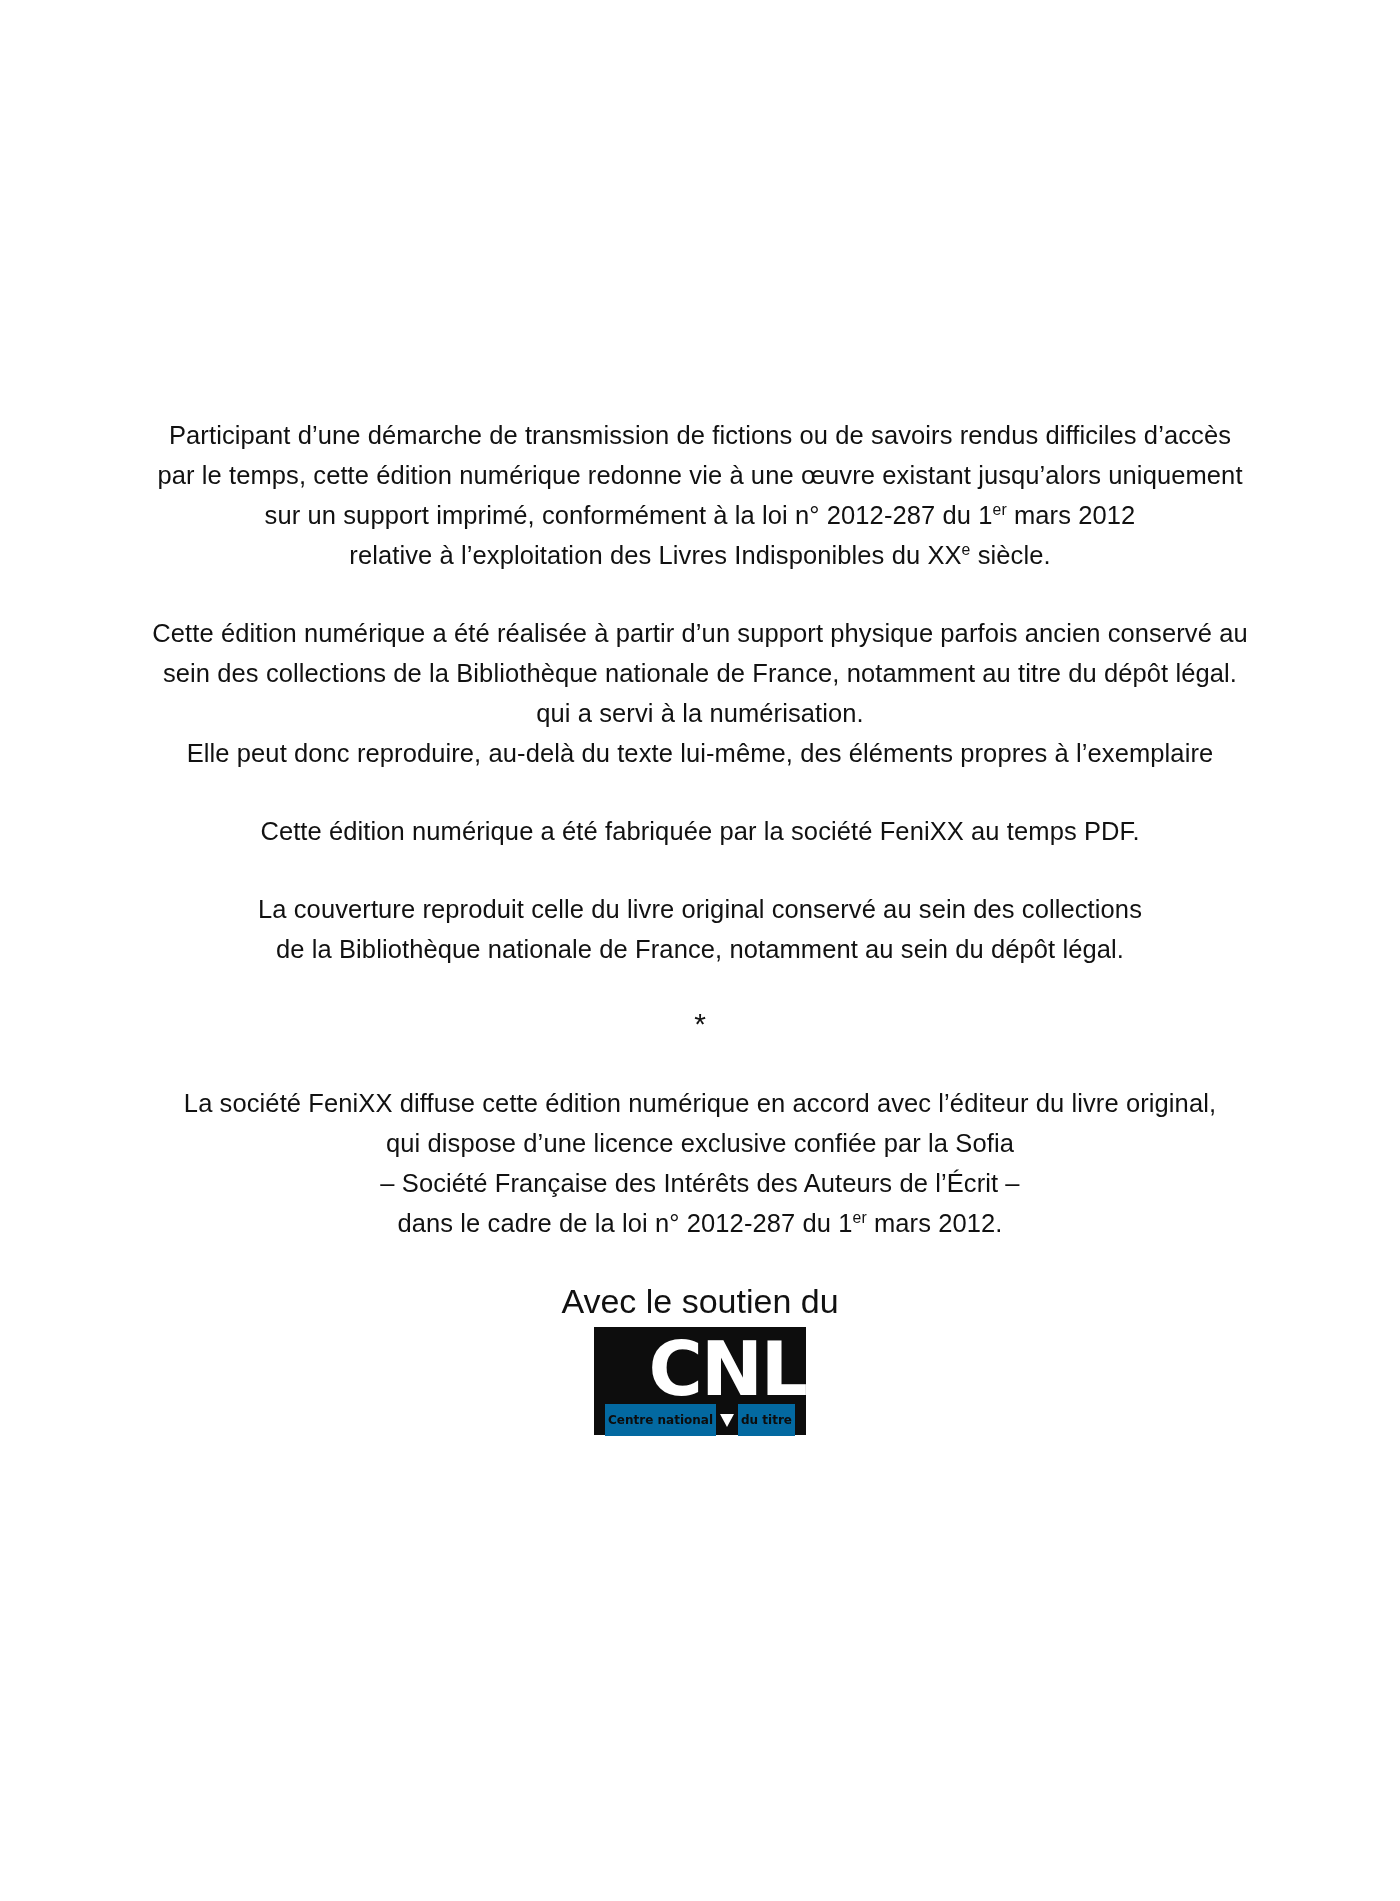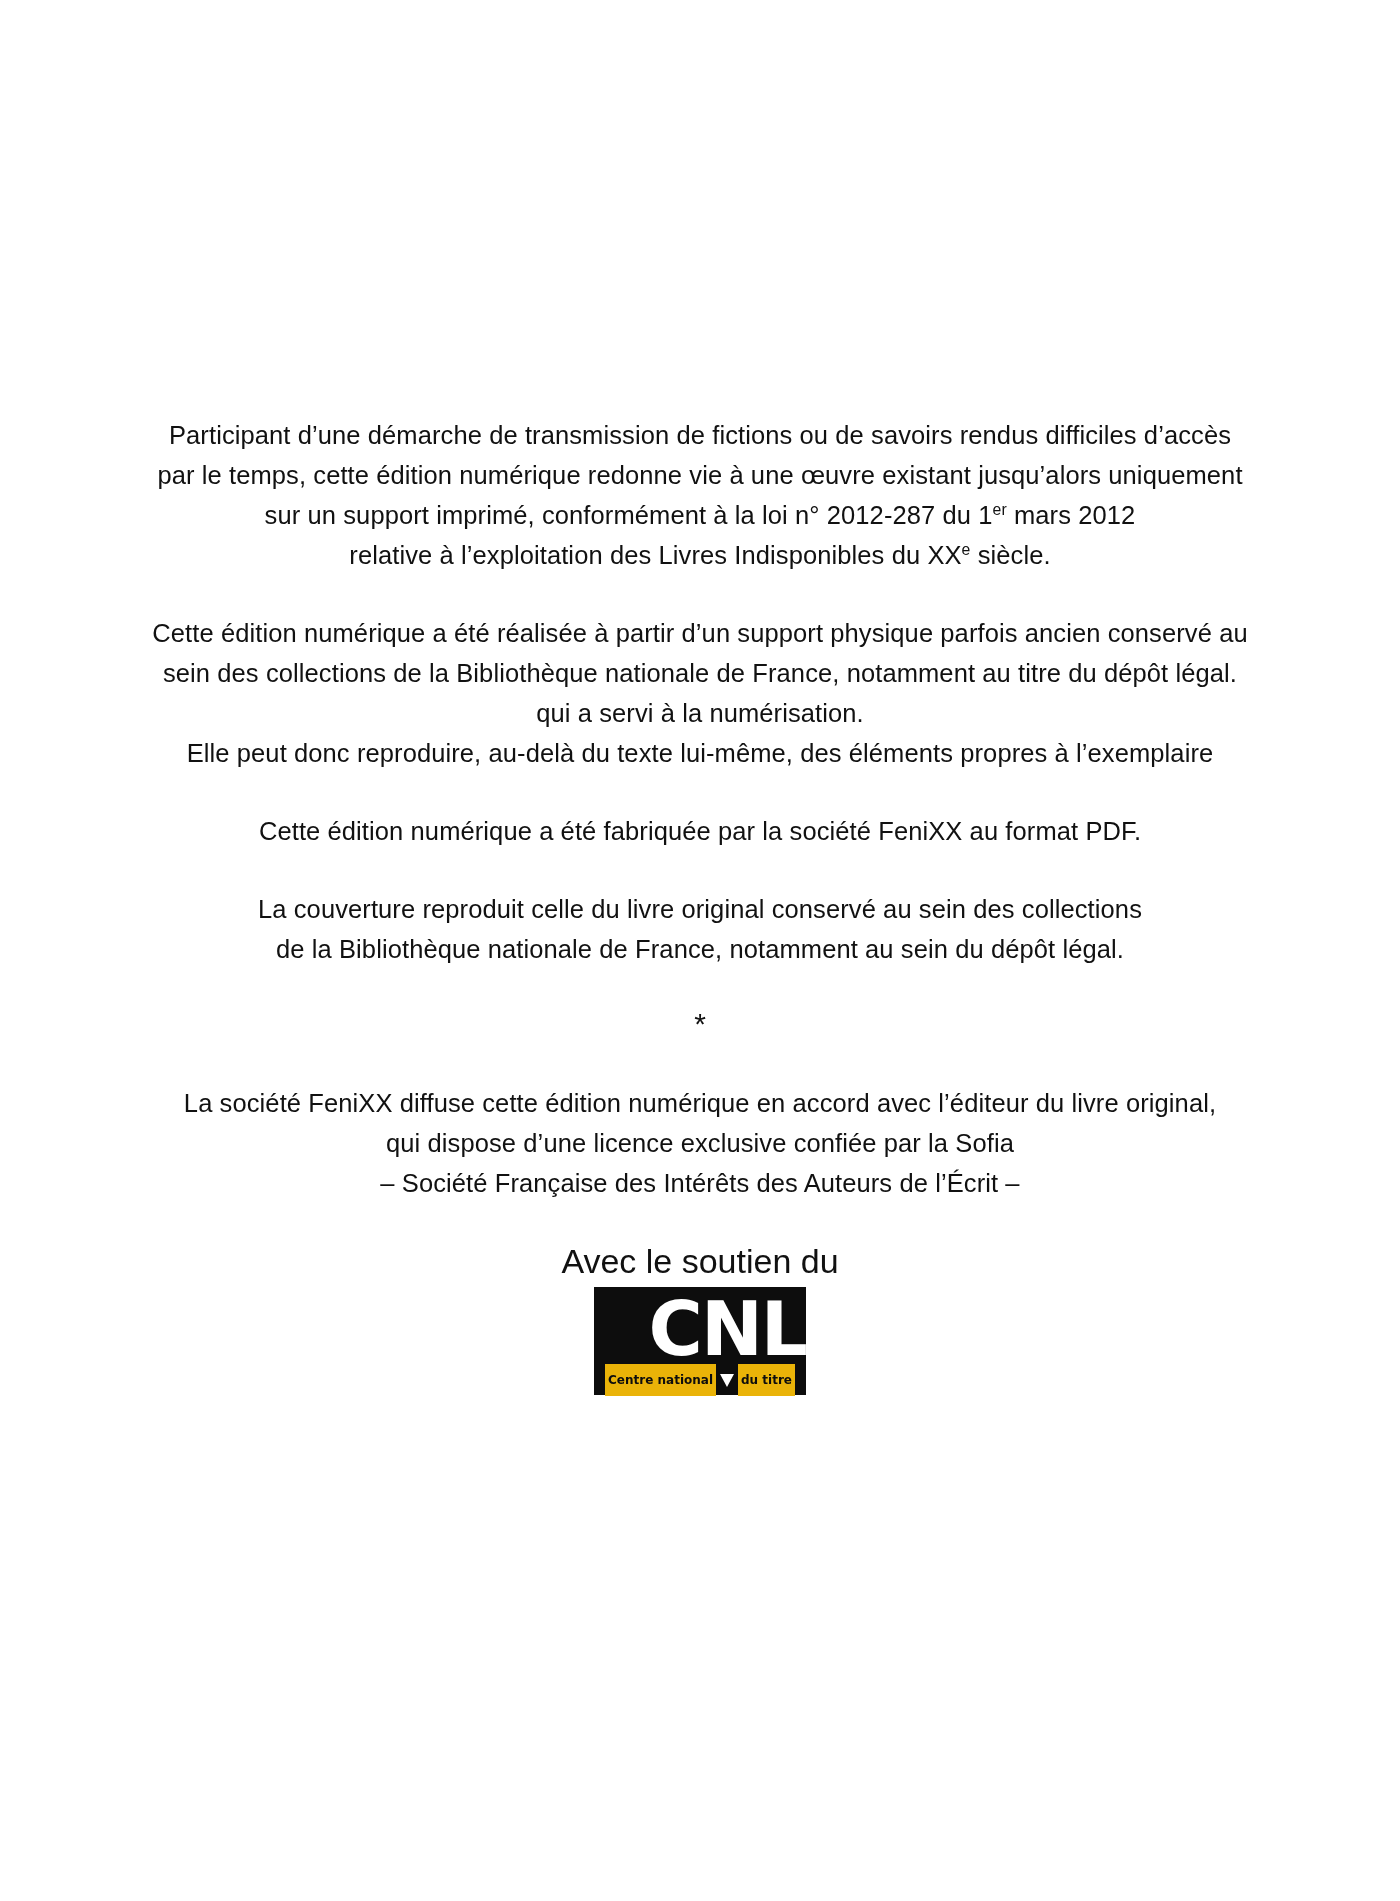--- a/index.html
+++ b/index.html
@@ -85,21 +85,21 @@
     bottom: 5px;
     left: 0;
     width: 212px;
     height: 20px;
     display: flex;
     align-items: center;
     justify-content: center;
     gap: 4px;
   }
   .cnl-bottom .seg {
-    background: #eab308;
+    background: #0369a1;
     color: #0d0d0d;
     font-size: 12px;
     font-weight: bold;
     line-height: 16px;
     padding: 8px 3px;
     white-space: nowrap;
     font-family: "DejaVu Sans", sans-serif;
   }
   .cnl-tick {
     width: 0;
@@ -128,34 +128,35 @@
     </p>
 
     <p class="para">
       <span class="line">Cette édition numérique a été réalisée à partir d’un support physique parfois ancien conservé au</span>
       <span class="line">sein des collections de la Bibliothèque nationale de France, notamment au titre du dépôt légal.</span>
       <span class="line">qui a servi à la numérisation.</span>
       <span class="line">Elle peut donc reproduire, au-delà du texte lui-même, des éléments propres à l’exemplaire</span>
     </p>
 
     <p class="para">
-      <span class="line">Cette édition numérique a été fabriquée par la société FeniXX au format PDF.</span>
+      <span class="line">Cette édition numérique a été fabriquée par la société FeniXX au temps PDF.</span>
     </p>
 
     <p class="para">
       <span class="line">La couverture reproduit celle du livre original conservé au sein des collections</span>
       <span class="line">de la Bibliothèque nationale de France, notamment au sein du dépôt légal.</span>
     </p>
 
     <div class="star">*</div>
 
     <p class="para">
       <span class="line">La société FeniXX diffuse cette édition numérique en accord avec l’éditeur du livre original,</span>
       <span class="line">qui dispose d’une licence exclusive confiée par la Sofia</span>
       <span class="line">– Société Française des Intérêts des Auteurs de l’Écrit –</span>
+      <span class="line">dans le cadre de la loi n° 2012-287 du 1<sup>er</sup> mars 2012.</span>
     </p>
 
     <div class="support-block">
       <div class="support-label">Avec le soutien du</div>
       <div class="cnl-logo">
         <div class="cnl-main">CNL</div>
         <div class="cnl-bottom">
           <span class="seg">Centre national</span>
           <span class="cnl-tick"></span>
           <span class="seg">du titre</span>

